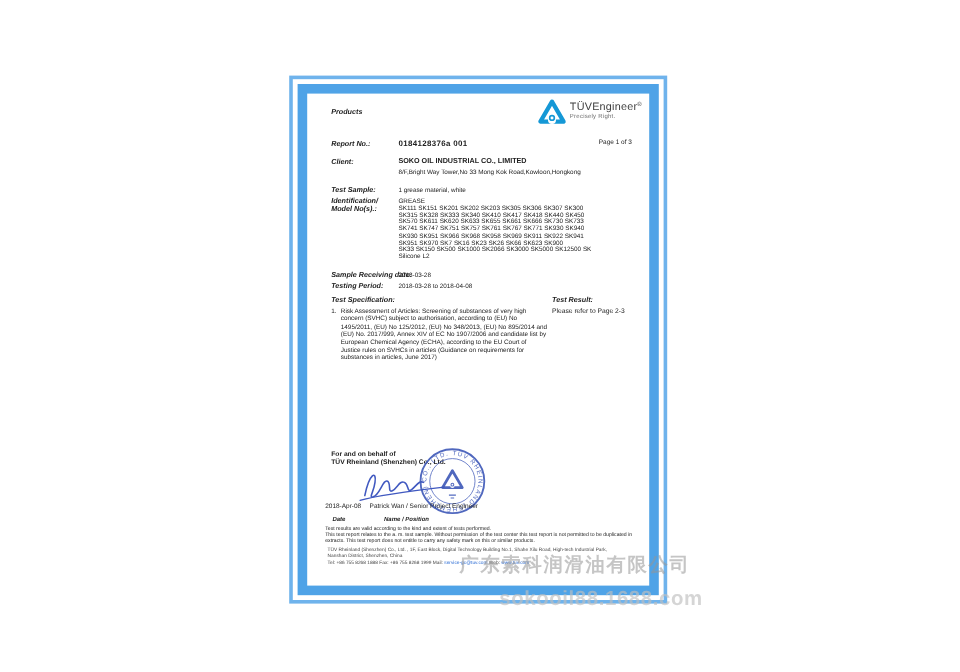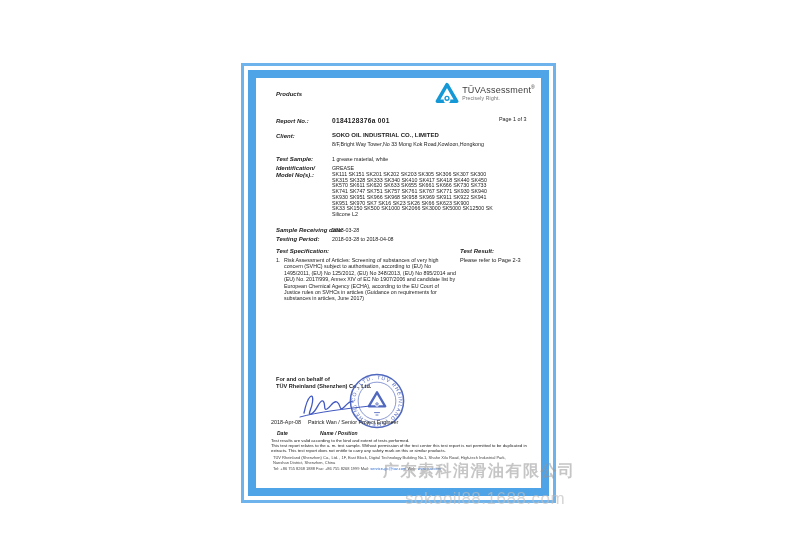--- a/index.html
+++ b/index.html
@@ -36,42 +36,42 @@
   .fineprint{left:15px;top:361px;font-size:4.3px;line-height:4.9px;color:#222;}
   .fineprint div{position:static;}
   .addr{left:17px;top:378px;font-size:4px;line-height:4.6px;color:#444;}
   .addr div{position:static;}
   .contact{left:17px;top:388px;font-size:4px;color:#444;}
   .contact span{position:static;}
   .link{color:#2a6bd4;}
   
   .wm-cn{position:absolute;left:383px;top:461px;z-index:10;font-size:16px;
     font-weight:bold;letter-spacing:1.5px;color:rgba(150,150,150,0.55);white-space:nowrap;}
-  .wm-url{position:absolute;left:405px;top:489px;z-index:10;font-size:17px;
-    font-weight:normal;letter-spacing:0.5px;color:rgba(190,190,190,0.65);white-space:nowrap;}
+  .wm-url{position:absolute;left:416px;top:489px;z-index:10;font-size:17px;
+    font-weight:bold;letter-spacing:0.5px;color:rgba(190,190,190,0.65);white-space:nowrap;}
 </style>
 </head>
 <body>
 
 <div class="frame">
   <div class="frame-inner">
     <div class="content">
 
       <div class="lab" style="left:20px;top:13px;">Products</div>
 
       <div class="logo">
         <span>
           <svg width="24" height="22" viewBox="0 0 26 23">
             <path d="M13 2.5 L23.5 20.5 H2.5 Z" fill="none" stroke="#1598D6" stroke-width="3.8" stroke-linejoin="round"></path>
             <circle cx="13" cy="19" r="3.6" fill="#ffffff"></circle>
             <circle cx="13" cy="17.2" r="2.1" fill="none" stroke="#1598D6" stroke-width="1.5"></circle>
           </svg>
         </span>
         <span>
-          <div class="brand-line"><span class="brand-tuv">TÜV</span><span>Assessment</span><span class="brand-reg">®</span></div>
+          <div class="brand-line"><span class="brand-tuv">TÜV</span><span>Engineer</span><span class="brand-reg">®</span></div>
           <div class="tagline">Precisely Right.</div>
         </span>
       </div>
 
       <div class="lab" style="left:20px;top:40px;">Report No.:</div>
       <div class="val bold" style="left:76px;top:39px;font-size:6.6px;letter-spacing:0.3px;">0184128376a 001</div>
       <div class="val" style="left:243px;top:38px;font-size:5.4px;">Page 1 of 3</div>
 
       <div class="lab" style="left:20px;top:55px;">Client:</div>
       <div class="val bold" style="left:76px;top:54px;">SOKO OIL INDUSTRIAL CO., LIMITED</div>

